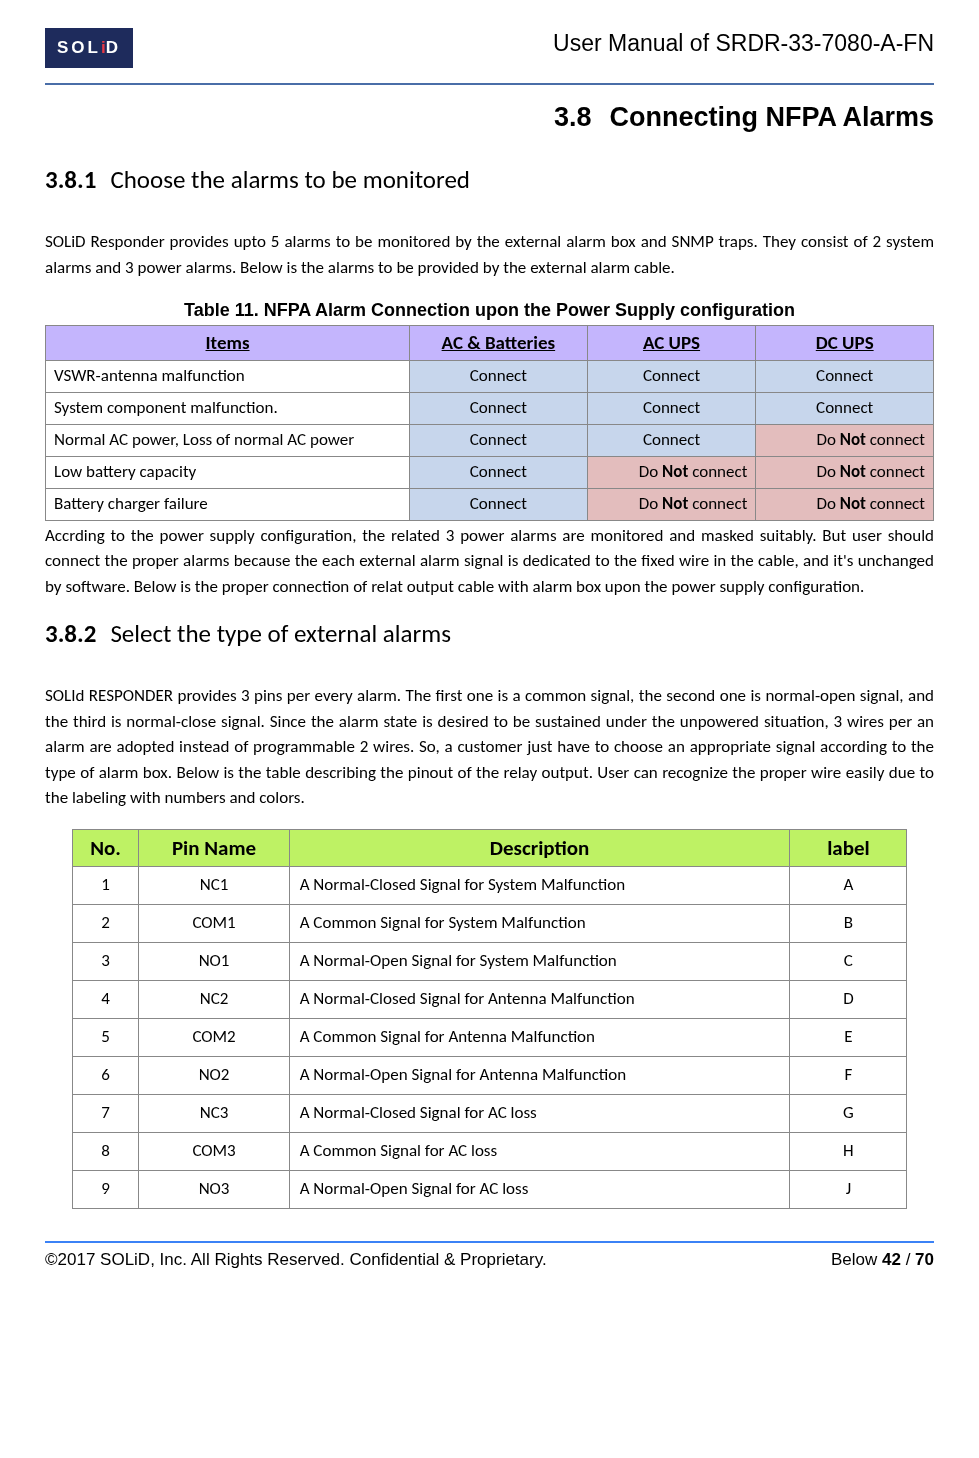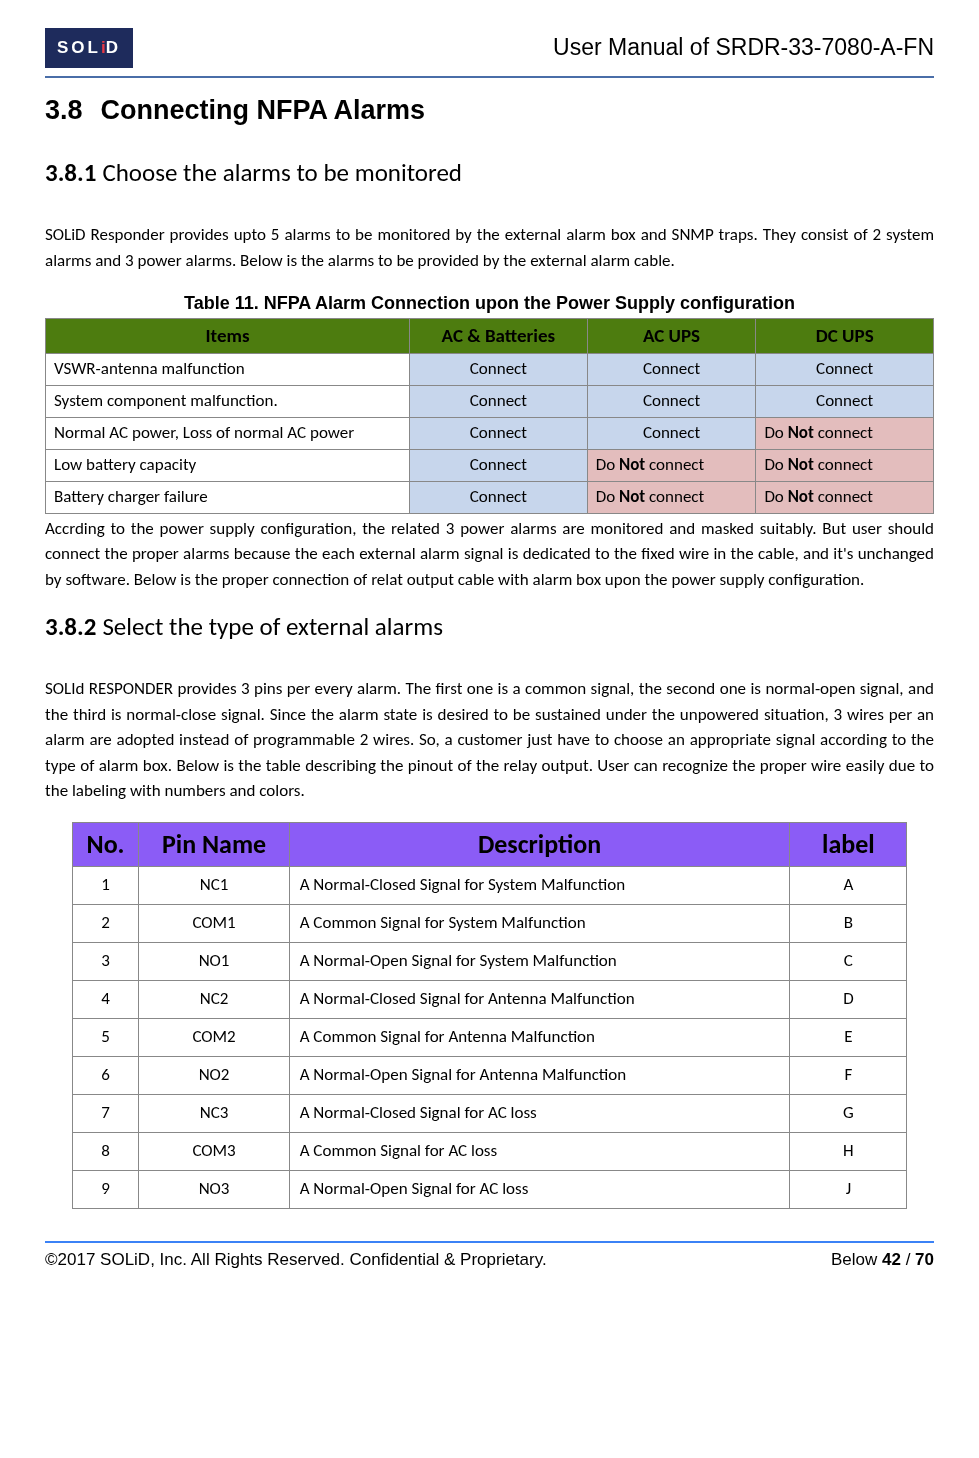--- a/index.html
+++ b/index.html
@@ -9,23 +9,23 @@
     color: #000;
     background: #fff;
     width: 979px;
     margin: 0 auto;
     padding: 28px 45px 18px 45px;
     line-height: 1.35;
   }
   .header {
     display: flex;
     justify-content: space-between;
-    align-items: center;
+    align-items: flex-start;
     border-bottom: 2px solid #4a6ea8;
-    padding-bottom: 8px;
+    padding-bottom: 15px;
     margin-bottom: 14px;
   }
   .logo {
     width: 88px; height: 40px;
     background: #1e2b5c;
     color: #fff;
     font-family: Arial, sans-serif;
     font-weight: bold;
     font-size: 17px;
     letter-spacing: 3px;
@@ -34,67 +34,69 @@
   .logo .i { color: #e63946; letter-spacing: 0; }
   .doc-title {
     font-family: Arial, Helvetica, sans-serif;
     font-size: 23px;
   }
   h2.sec {
     font-family: Arial, Helvetica, sans-serif;
     font-weight: bold;
     font-size: 27px;
     margin: 4px 0 28px 0;
+    text-align: right;
   }
   h2.sec .num { margin-right: 18px; }
   h3.subsec {
     font-size: 25px;
     font-weight: normal;
     margin: 10px 0 8px 0;
   }
-  h3.subsec .num { font-weight: bold; margin-right: 6px; }
+  h3.subsec .num { font-weight: bold; margin-right: 14px; }
   p.body {
     text-align: justify;
     margin-bottom: 18px;
     line-height: 1.5;
     margin-top: 32px;
   }
   .tbl-caption {
     font-family: Arial, Helvetica, sans-serif;
     font-weight: bold;
     font-size: 18px;
     text-align: center;
     margin-bottom: 3px;
   }
   table { border-collapse: collapse; width: 100%; }
   table th, table td {
     border: 1px solid #888;
     padding: 4px 8px;
     font-size: 17px;
   }
   table.t1 th {
-    background: #4d7c0f;
+    background: #c4b5fd;
     font-weight: bold;
     font-size: 19px;
+    text-decoration: underline;
   }
   table.t1 td { height: 30px; }
   table.t1 td.item { text-align: left; }
   table.t1 td.cell-connect { background: #c7d6ec; text-align: center; }
-  table.t1 td.cell-noconnect { background: #e3bdbd; text-align: left; }
+  table.t1 td.cell-noconnect { background: #e3bdbd; text-align: right; }
   .col-items { width: 41%; }
   .col-ac { width: 20%; }
   .col-ups { width: 19%; }
   .col-dc { width: 20%; }
 
   table.t2 { width: 94%; margin: 0 auto; }
   table.t2 th {
-    background: #8b5cf6;
+    background: #bef264;
     font-weight: bold;
     text-align: center;
-    font-size: 26px;
+    font-size: 21px;
   }
   table.t2 td { height: 38px; text-align: center; }
   table.t2 td.desc { text-align: left; padding-left: 10px; }
   .c-no { width: 8%; }
   .c-pin { width: 18%; }
   .c-desc { width: 60%; }
   .c-lbl { width: 14%; }
 
   .footer {
     border-top: 2px solid #3b82f6;

